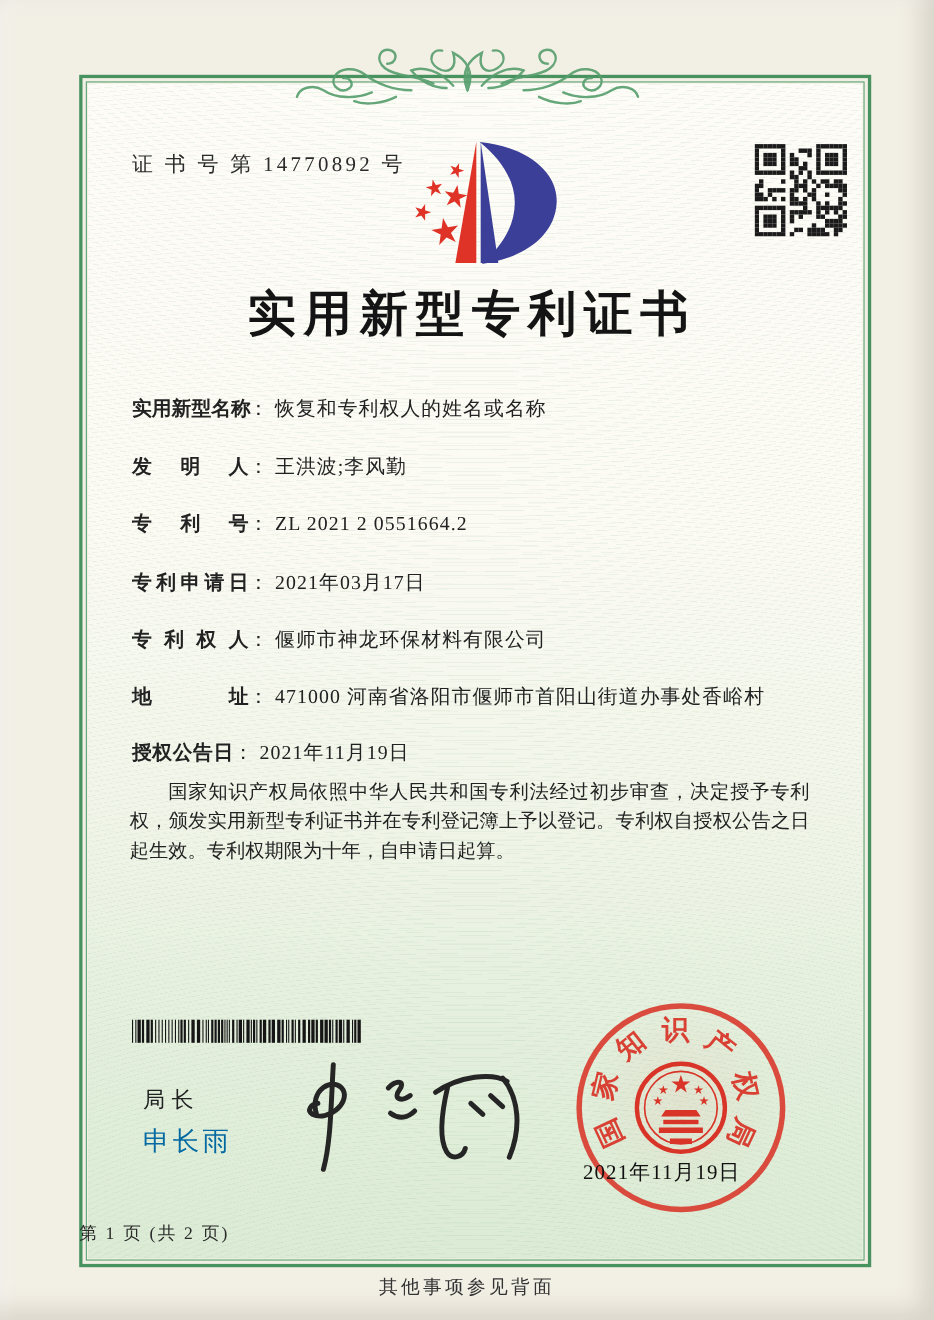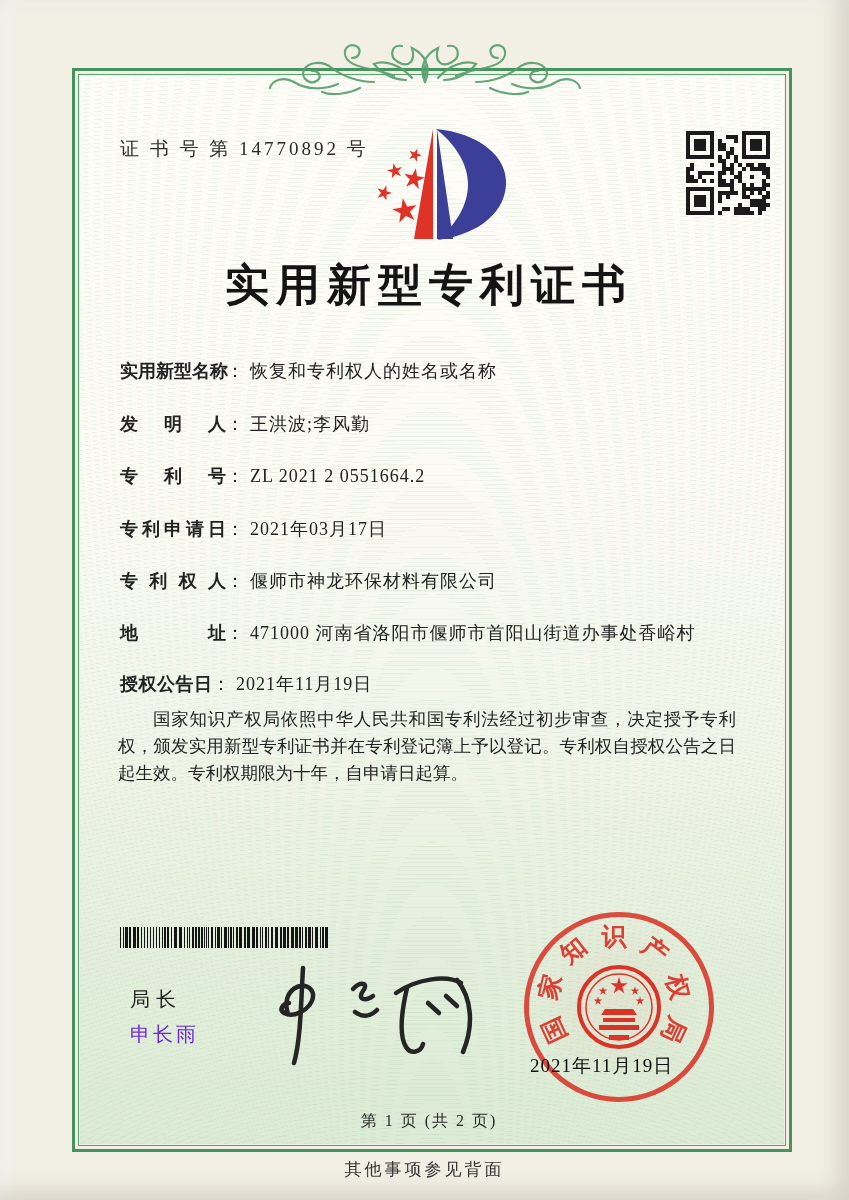--- a/index.html
+++ b/index.html
@@ -30,29 +30,29 @@
   .flabel{display:inline-block;width:106px;text-align:justify;text-align-last:justify;vertical-align:bottom;font-weight:bold;}
   .fcolon{display:inline-block;margin-right:6px;}
   .fvalue{letter-spacing:1px;}
   .grant2{position:absolute;left:333px;top:0;white-space:nowrap;}
   .grant2 .flabel{width:92px;}
   .paras{left:118px;top:706px;width:618px;font-size:17.5px;line-height:27px;text-align:justify;color:#222;}
   .paras p{margin:0;text-indent:2em;}
   .barcode{left:120px;top:927px;width:214px;height:21px;display:flex;align-items:stretch;}
   .barcode div{height:100%;}
   .director-title{left:130px;top:986px;font-size:20px;letter-spacing:6px;color:#222;}
-  .director-name{left:130px;top:1021px;font-size:20px;letter-spacing:3px;color:#6d28d9;}
+  .director-name{left:130px;top:1021px;font-size:24px;letter-spacing:3px;color:#0369a1;}
   .sig{left:250px;top:962px;}
   .seal{left:524px;top:912px;width:180px;height:180px;border-radius:50%;
     border:5px solid rgba(216,52,40,.88);
     background:radial-gradient(circle at 50% 45%, rgba(235,90,70,.07), rgba(235,90,70,0) 70%);}
   .seal-char{position:absolute;font-size:25px;font-weight:700;color:rgba(216,50,38,.92);
     transform-origin:center;}
   .seal-date{left:530px;top:1053px;width:160px;font-size:19px;letter-spacing:1px;color:#101010;white-space:nowrap;}
-  .footer-page{left:72px;top:1111px;width:714px;text-align:center;font-size:16px;letter-spacing:2px;color:#2a2a2a;}
+  .footer-page{left:72px;top:1111px;width:714px;font-size:16px;letter-spacing:2px;color:#2a2a2a;}
   .back-note{left:0;top:1158px;width:849px;text-align:center;font-size:17px;letter-spacing:3px;color:#333;}
   .qr{left:686px;top:131px;}
   .logo{left:358px;top:126px;}
   .ornament{left:425px;top:38px;transform:translateX(-50%);}
 </style>
 </head>
 <body>
 
 <div class="scan-shade"></div>
 

